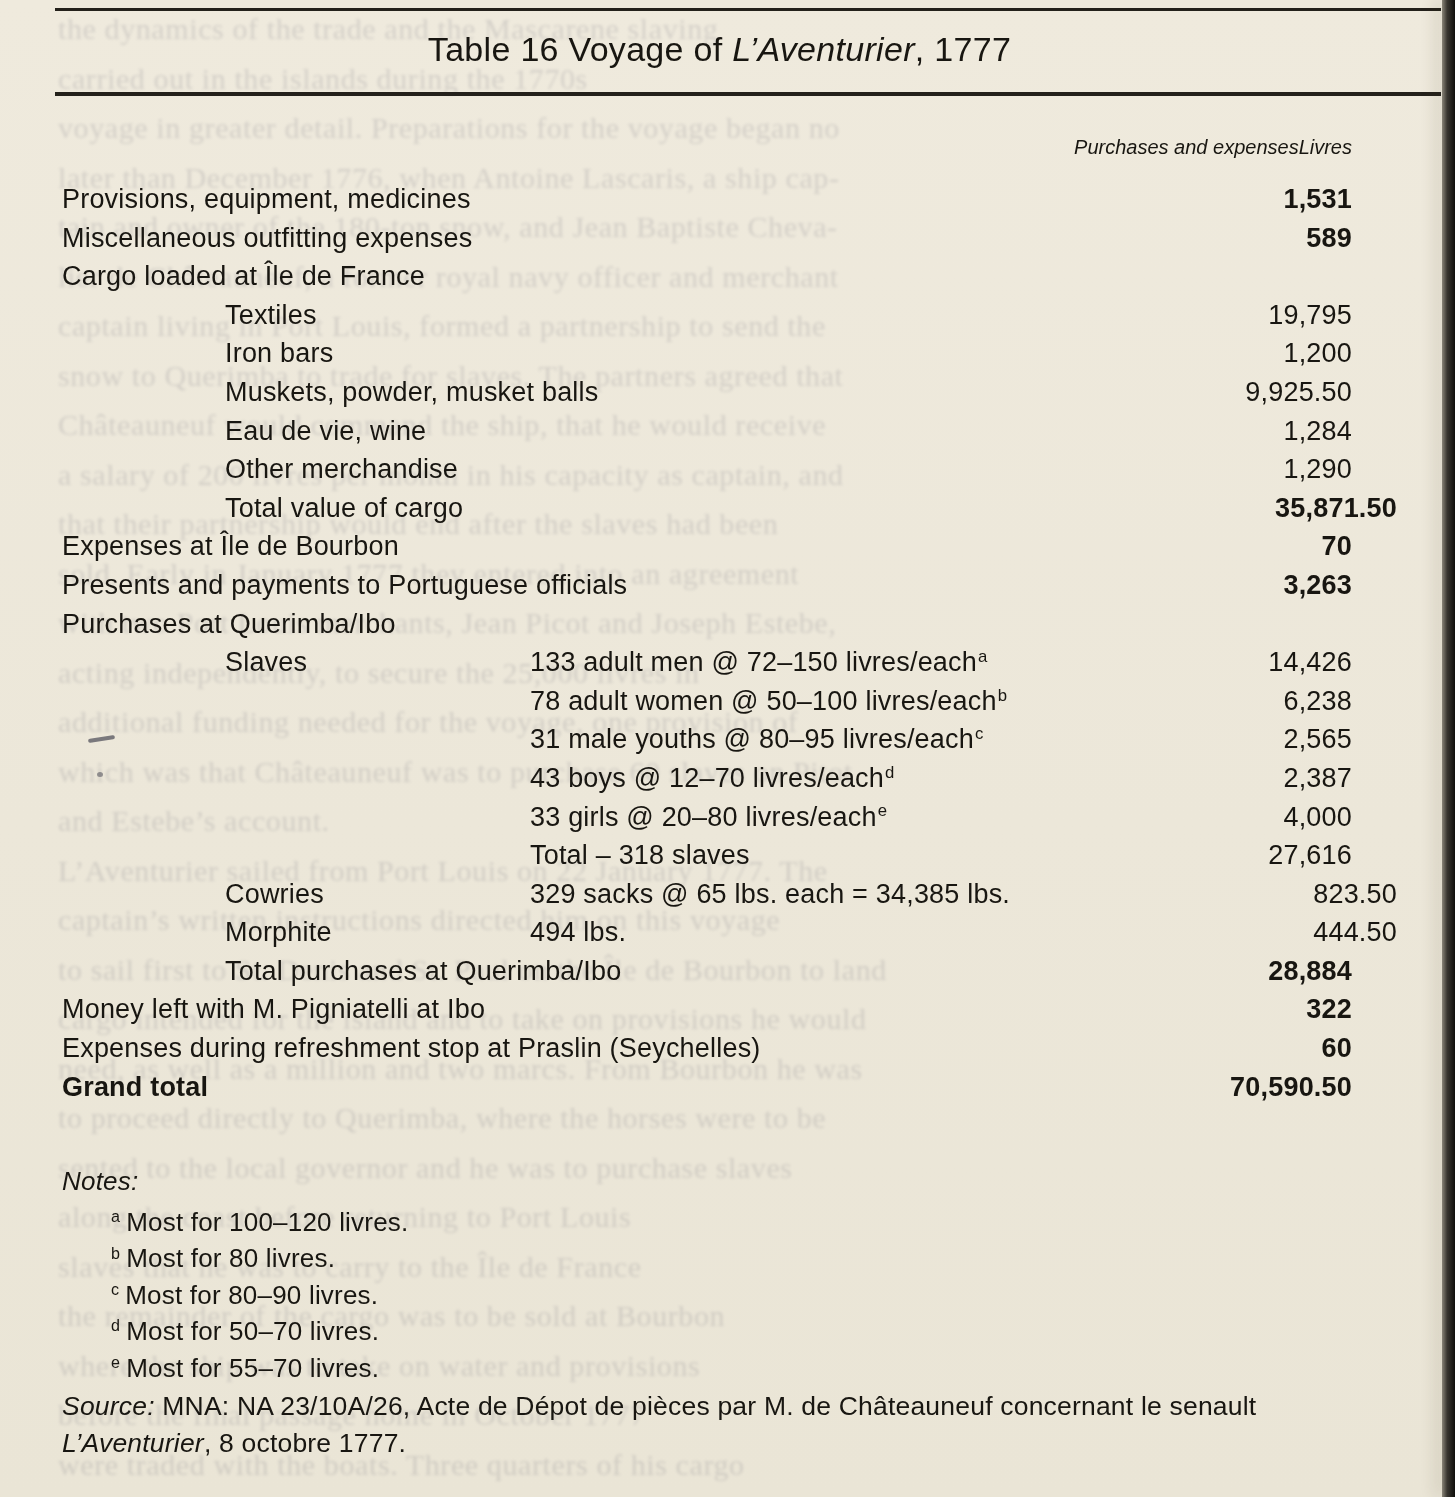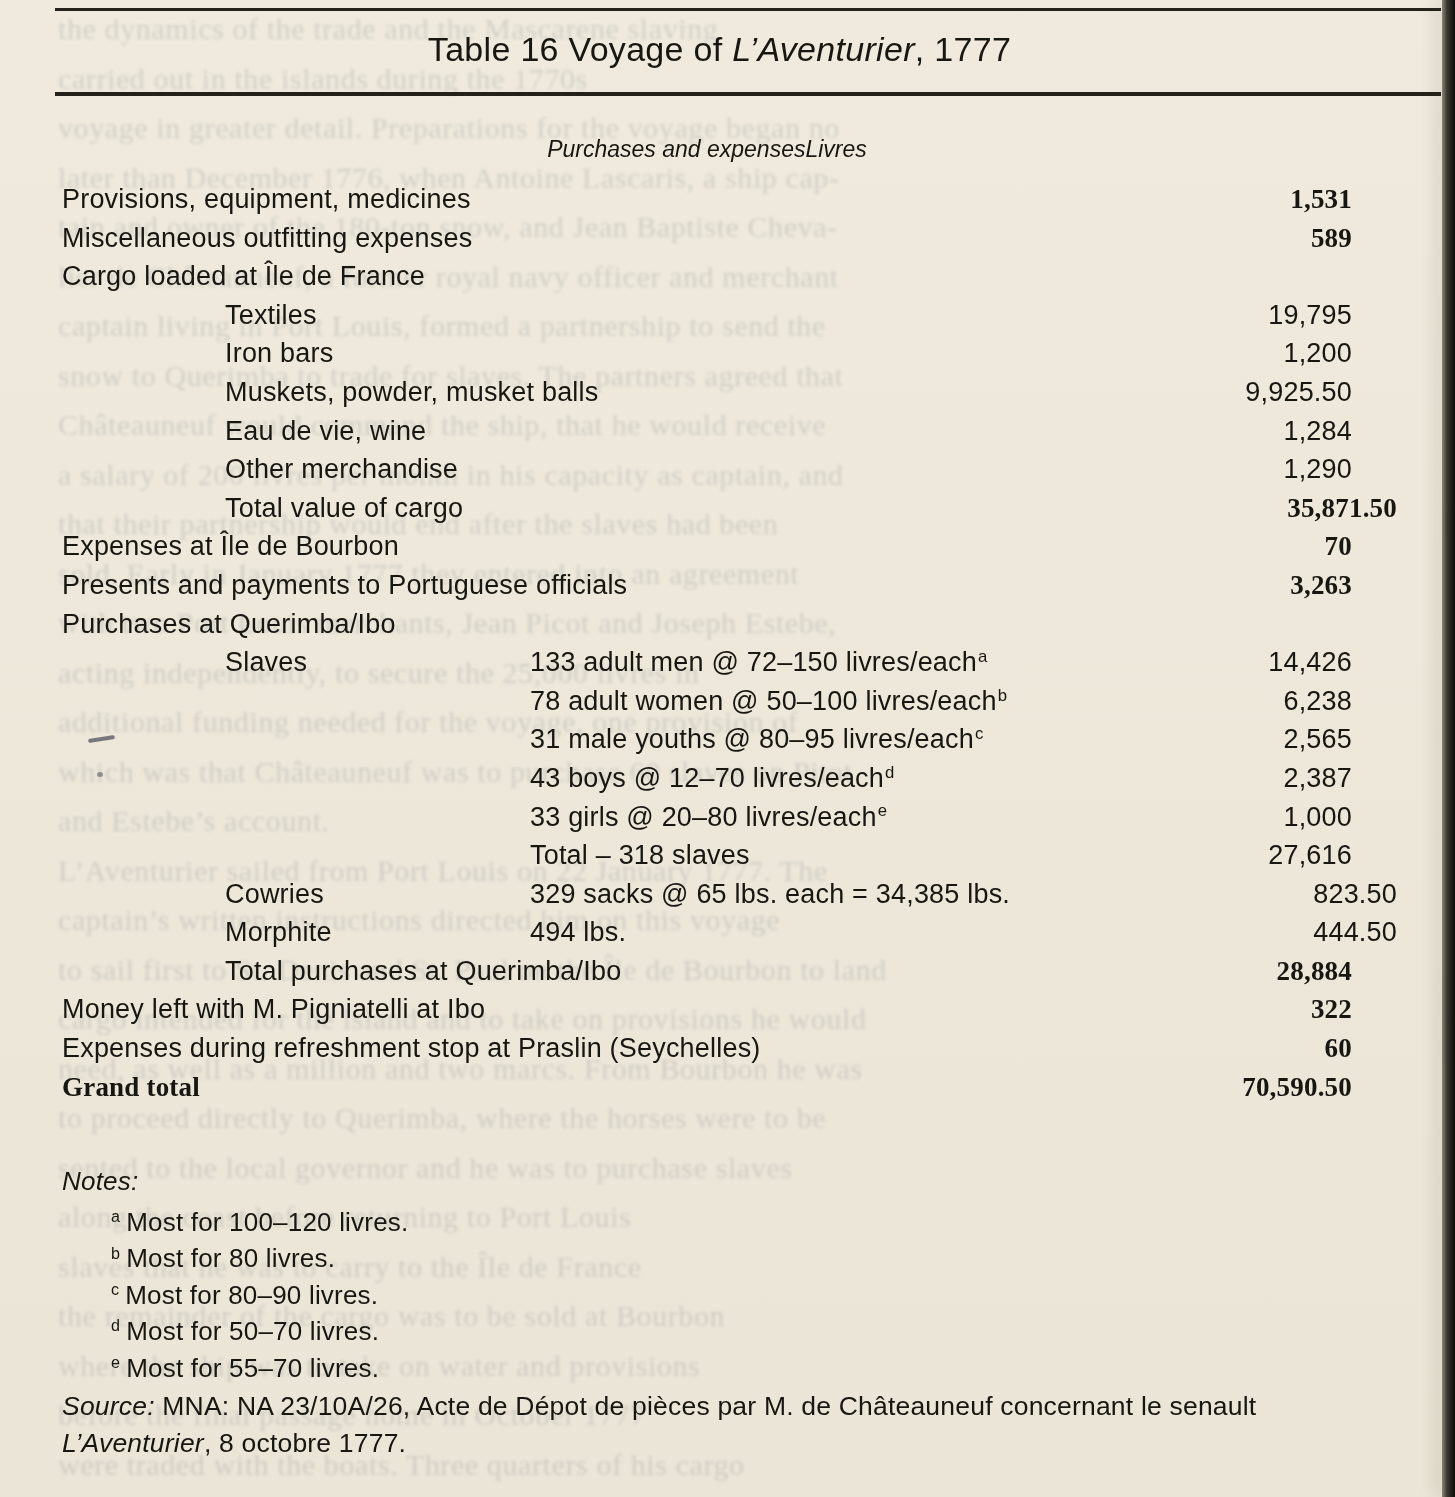--- a/index.html
+++ b/index.html
@@ -28,34 +28,34 @@
     background:linear-gradient(to right,#8a8578,#393630 40%,#0f0e0b);
     box-shadow:-9px 0 14px rgba(60,50,30,.10);
   }
   .title{
     position:absolute;top:30px;left:0;right:16px;
     text-align:center;font-size:34px;letter-spacing:.3px;
   }
   .i{font-style:italic;}
   .hdr{
     position:absolute;top:136px;left:62px;right:103px;
-    display:flex;justify-content:center;
-    font-style:italic;font-size:23px;
+    display:flex;justify-content:flex-end;
+    font-style:italic;font-size:20px;
   }
   #rows{
     position:absolute;top:180px;left:62px;right:103px;
     font-size:27px;letter-spacing:.2px;
   }
   .row{position:relative;height:38.6px;line-height:38.6px;white-space:nowrap;}
   .row .lbl{display:inline-block;}
   .row .lbl.ind1{padding-left:163px;}
   .row .mid{position:absolute;left:468px;top:0;}
   .row .val{position:absolute;right:0;top:0;}
   .row .val.overhang{right:-45px;}
-  .b{font-weight:bold;font-family:Liberation Serif, serif;}
+  .b{font-weight:bold;}
   .sup{font-size:62%;position:relative;top:-0.55em;margin-left:1px;}
   .notes{position:absolute;top:1165px;left:62px;font-size:26px;letter-spacing:.2px;}
   .notes-heading{font-style:italic;margin-bottom:9px;line-height:32px;}
   .note-item{line-height:33.4px;margin-left:48px;}
   .note-item .sup{margin-right:6px;}
   .source{
     position:absolute;top:1388px;left:62px;right:115px;
     font-size:26.5px;line-height:37px;letter-spacing:.2px;
   }
   .scan-mark{position:absolute;background:#3c3c49;border-radius:2px;opacity:.65;}
@@ -121,21 +121,21 @@
       <div class="row"><span class="lbl ind1">Eau de vie, wine</span><span class="val">1,284</span></div>
       <div class="row"><span class="lbl ind1">Other merchandise</span><span class="val">1,290</span></div>
       <div class="row"><span class="lbl ind1">Total value of cargo</span><span class="val b overhang">35,871.50</span></div>
       <div class="row"><span class="lbl">Expenses at Île de Bourbon</span><span class="val b">70</span></div>
       <div class="row"><span class="lbl">Presents and payments to Portuguese officials</span><span class="val b">3,263</span></div>
       <div class="row"><span class="lbl">Purchases at Querimba/Ibo</span></div>
       <div class="row"><span class="lbl ind1">Slaves</span><span class="mid">133 adult men @ 72–150 livres/each<span class="sup">a</span></span><span class="val">14,426</span></div>
       <div class="row"><span class="lbl ind1"></span><span class="mid">78 adult women @ 50–100 livres/each<span class="sup">b</span></span><span class="val">6,238</span></div>
       <div class="row"><span class="lbl ind1"></span><span class="mid">31 male youths @ 80–95 livres/each<span class="sup">c</span></span><span class="val">2,565</span></div>
       <div class="row"><span class="lbl ind1"></span><span class="mid">43 boys @ 12–70 livres/each<span class="sup">d</span></span><span class="val">2,387</span></div>
-      <div class="row"><span class="lbl ind1"></span><span class="mid">33 girls @ 20–80 livres/each<span class="sup">e</span></span><span class="val">1,000</span></div>
+      <div class="row"><span class="lbl ind1"></span><span class="mid">33 girls @ 20–80 livres/each<span class="sup">e</span></span><span class="val">4,000</span></div>
       <div class="row"><span class="lbl ind1"></span><span class="mid">Total – 318 slaves</span><span class="val">27,616</span></div>
       <div class="row"><span class="lbl ind1">Cowries</span><span class="mid">329 sacks @ 65 lbs. each = 34,385 lbs.</span><span class="val overhang">823.50</span></div>
       <div class="row"><span class="lbl ind1">Morphite</span><span class="mid">494 lbs.</span><span class="val overhang">444.50</span></div>
       <div class="row"><span class="lbl ind1">Total purchases at Querimba/Ibo</span><span class="val b">28,884</span></div>
       <div class="row"><span class="lbl">Money left with M. Pigniatelli at Ibo</span><span class="val b">322</span></div>
       <div class="row"><span class="lbl">Expenses during refreshment stop at Praslin (Seychelles)</span><span class="val b">60</span></div>
       <div class="row"><span class="lbl b">Grand total</span><span class="val b">70,590.50</span></div>
     </div>
 
   <div class="notes">

